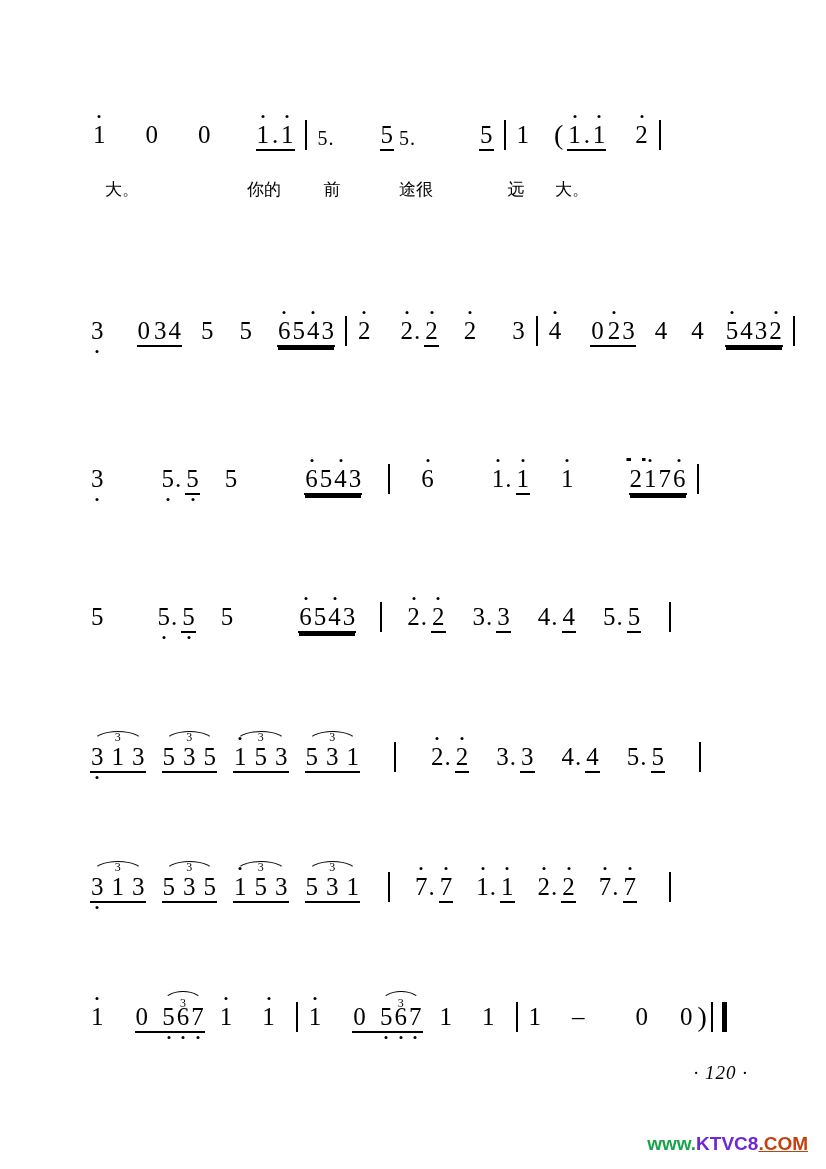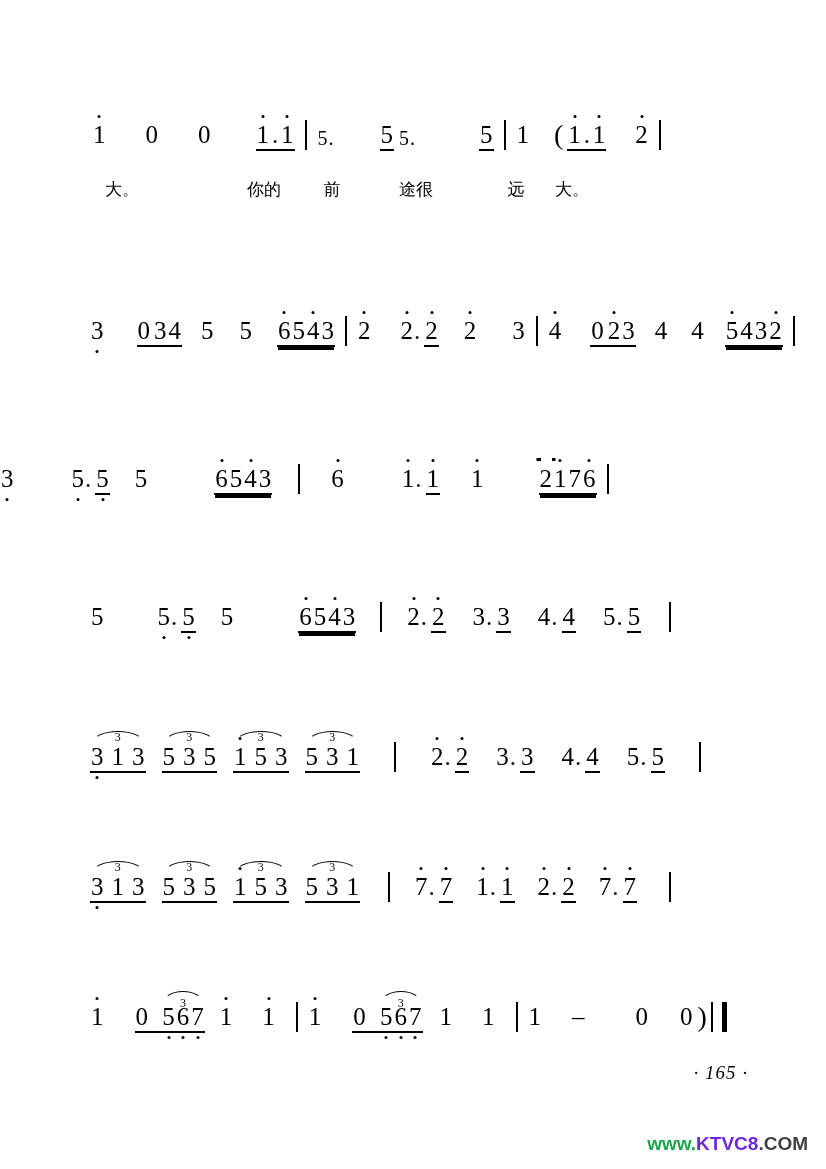--- a/index.html
+++ b/index.html
@@ -170,21 +170,21 @@
   }
   .watermark {
     position: absolute;
     font-family: "Liberation Sans", sans-serif;
     font-size: 19px;
     font-weight: bold;
     letter-spacing: 0px;
   }
   .wm-w { color: #18a44b; }
   .wm-k { color: #6d28d9; }
-  .wm-com { color: #404040; }
+  .wm-com { color: #c2410c; text-decoration: underline; }
 </style>
 </head>
 <body>
 
 <div class="page">
 
   <div class="system" style="top:122px;">
     <div class="staff-row" style="padding-left:92px;">
       <span class="n"><span class="digit up">1</span></span>
       <span class="sp" style="width:30px"></span>
@@ -247,21 +247,21 @@
       <span class="n"><span class="digit">4</span></span>
       <span class="sp" style="width:14px"></span>
       <span class="n"><span class="digit">4</span></span>
       <span class="sp" style="width:12px"></span>
       <span class="n beam2"><span class="digit up">5</span><span class="digit">4</span><span class="digit">3</span><span class="digit up">2</span></span>
       <span class="bar"></span>
     </div>
   </div>
 
   <div class="system" style="top:466px;">
-    <div class="staff-row" style="">
+    <div class="staff-row" style="padding-left:90px;">
       <span class="n"><span class="digit dn">3</span></span>
       <span class="sp" style="width:48px"></span>
       <span class="n"><span class="digit dn">5</span>.</span>
       <span class="n beam1"><span class="digit dn">5</span></span>
       <span class="sp" style="width:16px"></span>
       <span class="n"><span class="digit">5</span></span>
       <span class="sp" style="width:58px"></span>
       <span class="n beam2"><span class="digit up">6</span><span class="digit">5</span><span class="digit up">4</span><span class="digit">3</span></span>
       <span class="bar" style="margin-left:22px;"></span>
       <span class="n" style="margin-left:20px;"><span class="digit up">6</span></span>
@@ -421,19 +421,19 @@
       <span class="n">–</span>
       <span class="sp" style="width:42px"></span>
       <span class="n"><span class="digit">0</span></span>
       <span class="sp" style="width:22px"></span>
       <span class="n"><span class="digit">0</span></span>
       <span class="paren">)</span>
       <span class="endbar"></span>
     </div>
   </div>
 
-  <div class="page-num" style="right:78px; top:1062px;">· 165 ·</div>
+  <div class="page-num" style="right:78px; top:1062px;">· 120 ·</div>
 
   <div class="watermark" style="right:18px; bottom:14px;">
     <span class="wm-w">www.</span><span class="wm-k">KTVC8</span><span class="wm-com">.COM</span>
   </div>
 
 </div>
 
 </body></html>

